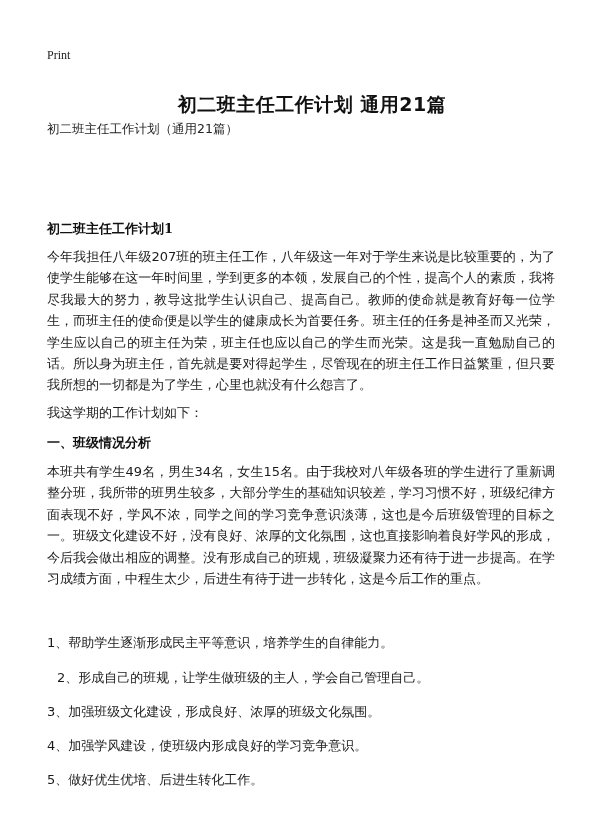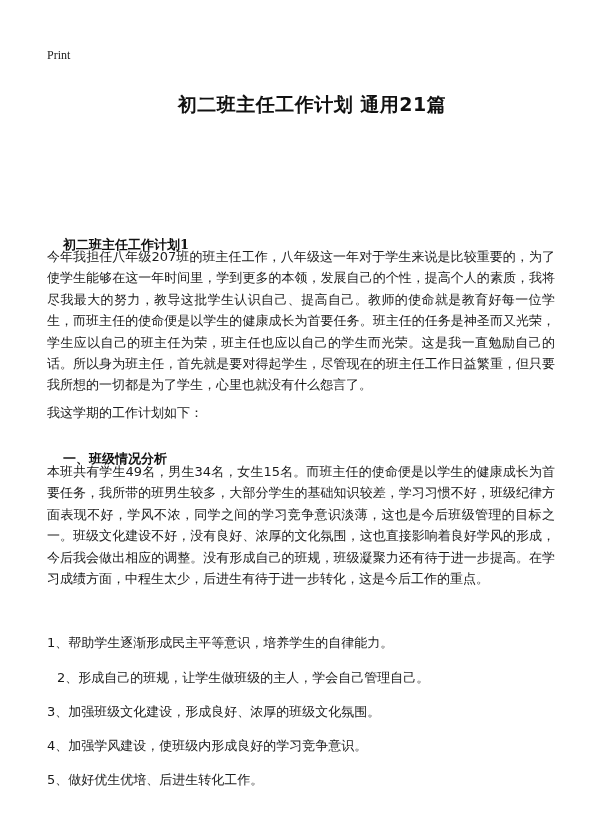--- a/index.html
+++ b/index.html
@@ -2,40 +2,41 @@
 <html><head>
 <meta charset="utf-8">
 <style>
   html, body { margin: 0; padding: 0; background: #ffffff; }
   body { width: 600px; height: 828px; overflow: hidden; position: relative; color: #1a1a1a; }
   .page { position: absolute; left: 0; top: 0; width: 600px; height: 828px; }
   .print-label { position: absolute; left: 47px; top: 48px; font-family: "Liberation Serif", serif; font-size: 12px; color: #222; }
   .doc-title { position: absolute; left: 0; width: 600px; top: 80px; text-align: center; font-family: "DejaVu Sans", sans-serif; font-size: 19px; font-weight: bold; letter-spacing: 0.5px; color: #111; }
   .subtitle { position: absolute; left: 47px; top: 121px; font-family: "DejaVu Sans", sans-serif; font-size: 12.5px; color: #222; }
   .para { position: absolute; left: 47px; width: 508px; font-family: "DejaVu Sans", sans-serif; font-size: 13px; line-height: 21.4px; color: #1a1a1a; text-align: justify; margin: 0; }
-  .heading { position: absolute; left: 47px; font-family: "DejaVu Serif", serif; font-size: 13px; font-weight: bold; color: #111; margin: 16px; }
+  .heading { position: absolute; left: 47px; font-family: "DejaVu Serif", serif; font-size: 13px; font-weight: bold; color: #111; margin: 0; }
   .item { position: absolute; left: 47px; font-family: "DejaVu Sans", sans-serif; font-size: 13px; color: #1a1a1a; margin: 0; }
 </style>
 </head>
 <body>
 
 <div class="page">
   <div class="print-label">Print</div>
   <h1 class="doc-title" style="margin:12px;">初二班主任工作计划 通用21篇</h1>
+  <div class="subtitle">初二班主任工作计划（通用21篇）</div>
 
 
   <h2 class="heading" style="top:220px;">初二班主任工作计划1</h2>
 
   <p class="para" style="top:246px;">今年我担任八年级207班的班主任工作，八年级这一年对于学生来说是比较重要的，为了使学生能够在这一年时间里，学到更多的本领，发展自己的个性，提高个人的素质，我将尽我最大的努力，教导这批学生认识自己、提高自己。教师的使命就是教育好每一位学生，而班主任的使命便是以学生的健康成长为首要任务。班主任的任务是神圣而又光荣，学生应以自己的班主任为荣，班主任也应以自己的学生而光荣。这是我一直勉励自己的话。所以身为班主任，首先就是要对得起学生，尽管现在的班主任工作日益繁重，但只要我所想的一切都是为了学生，心里也就没有什么怨言了。</p>
 
   <p class="para" style="top:402px;">我这学期的工作计划如下：</p>
 
   <h2 class="heading" style="top:434px;">一、班级情况分析</h2>
 
-  <p class="para" style="top:461px;">本班共有学生49名，男生34名，女生15名。而班主任的使命便是以学生的健康成长为首要任务，我所带的班男生较多，大部分学生的基础知识较差，学习习惯不好，班级纪律方面表现不好，学风不浓，同学之间的学习竞争意识淡薄，这也是今后班级管理的目标之一。班级文化建设不好，没有良好、浓厚的文化氛围，这也直接影响着良好学风的形成，今后我会做出相应的调整。没有形成自己的班规，班级凝聚力还有待于进一步提高。在学习成绩方面，中程生太少，后进生有待于进一步转化，这是今后工作的重点。</p>
+  <p class="para" style="top:461px;">本班共有学生49名，男生34名，女生15名。由于我校对八年级各班的学生进行了重新调整分班，我所带的班男生较多，大部分学生的基础知识较差，学习习惯不好，班级纪律方面表现不好，学风不浓，同学之间的学习竞争意识淡薄，这也是今后班级管理的目标之一。班级文化建设不好，没有良好、浓厚的文化氛围，这也直接影响着良好学风的形成，今后我会做出相应的调整。没有形成自己的班规，班级凝聚力还有待于进一步提高。在学习成绩方面，中程生太少，后进生有待于进一步转化，这是今后工作的重点。</p>
 
 
   <p class="item" style="top:634px;">1、帮助学生逐渐形成民主平等意识，培养学生的自律能力。</p>
   <p class="item" style="top:669px;margin-left:10px;">2、形成自己的班规，让学生做班级的主人，学会自己管理自己。</p>
   <p class="item" style="top:703px;">3、加强班级文化建设，形成良好、浓厚的班级文化氛围。</p>
   <p class="item" style="top:737px;">4、加强学风建设，使班级内形成良好的学习竞争意识。</p>
   <p class="item" style="top:771px;">5、做好优生优培、后进生转化工作。</p>
 </div>
 
 </body></html>

